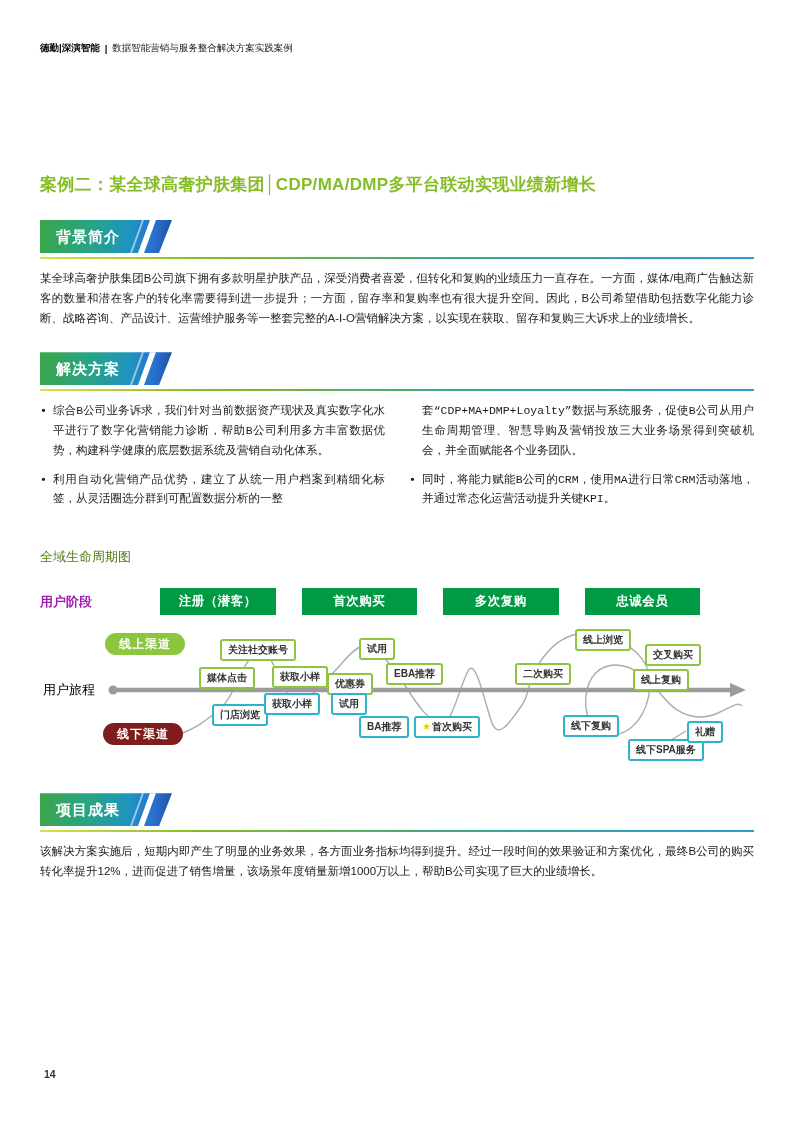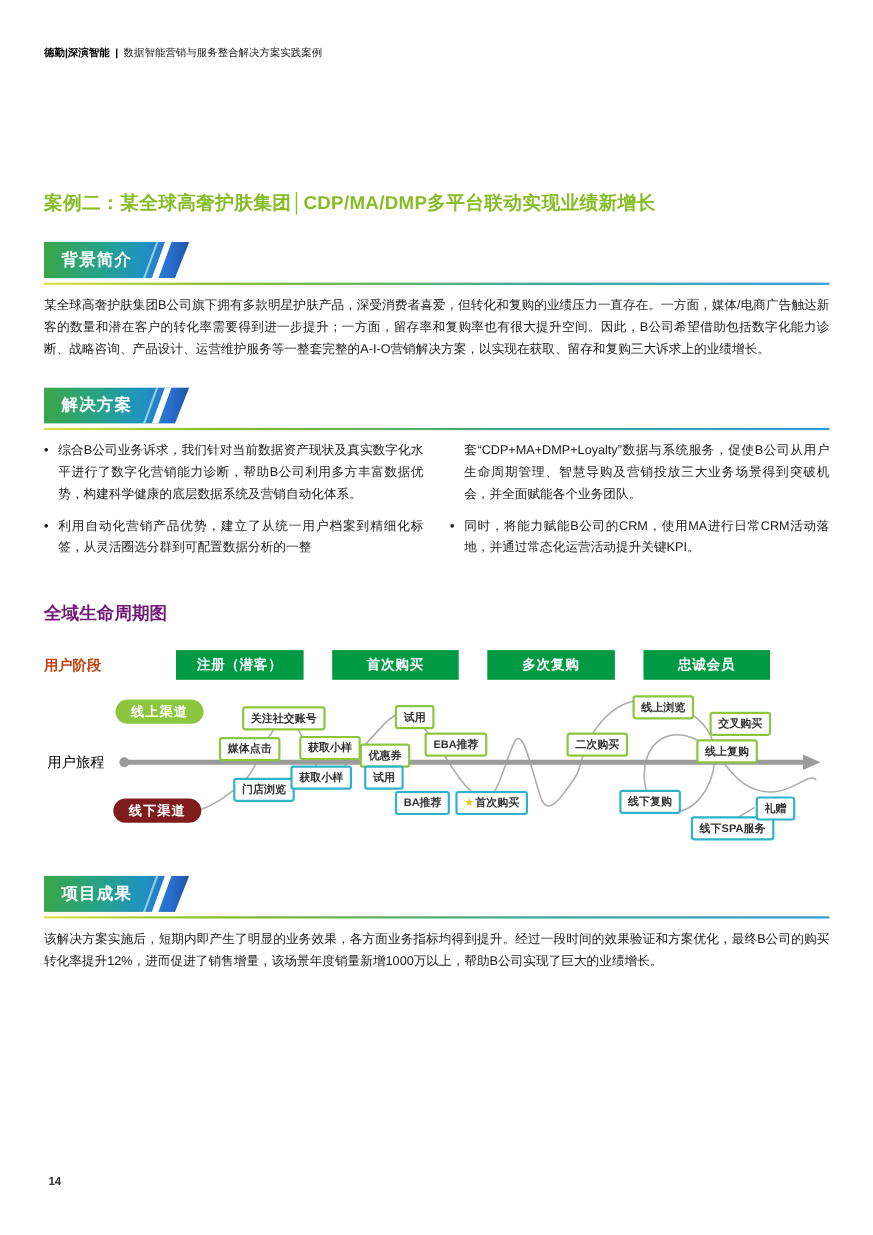--- a/index.html
+++ b/index.html
@@ -35,29 +35,29 @@
     transform:skewX(-20deg);
   }
   .section-rule { height:2px; margin-top:4px;
     background:linear-gradient(90deg,#D9E14B 0%,#86BC25 22%,#3BA68C 60%,#2E9BD6 100%); }
 
   
   .para { margin:10px 40px 0 40px; font-size:11.5px; line-height:1.72; text-align:justify; color:#1c1c1c; }
 
   
   .sol-cols { display:flex; gap:24px; margin:10px 40px 0 40px; }
-  .sol-col { flex:1; font-size:11.5px; line-height:1.72; text-align:justify; color:#1c1c1c; }
+  .sol-col { flex:1; font-size:11.5px; line-height:1.72; text-align:justify; color:#1c1c1c;font-family:Liberation Mono, monospace; }
   .bullet-item { position:relative; padding-left:13px; margin-bottom:9px; }
   .bullet-item::before { content:"•"; position:absolute; left:0; top:0; font-weight:bold; }
   .cont-item { padding-left:13px; margin-bottom:9px; }
 
   
-  .diagram-title { margin:30px 40px 0 40px; font-size:16px; font-weight:bold; color:#701a75; }
+  .diagram-title { margin:30px 40px 0 40px; font-size:13px; font-weight:normal; color:#4d7c0f; }
   .stage-row { display:flex; align-items:center; margin:22px 40px 0 40px; }
-  .stage-label { width:120px; font-size:13px; font-weight:bold; color:#c2410c; }
+  .stage-label { width:120px; font-size:13px; font-weight:bold; color:#a21caf; }
   .stage-buttons { display:flex; gap:26px; width:540px; }
   .stage-btn {
     flex:1; background:#009A44; color:#fff; font-weight:bold; font-size:12.5px;
     text-align:center; padding:5px 0; letter-spacing:.5px;
   }
   .canvas { position:relative; width:714px; height:144px; margin:6px 0 0 40px; }
   .canvas svg { position:absolute; left:0; top:0; }
   .journey-label { position:absolute; left:3px; top:60px; font-size:13px; font-weight:normal; color:#000; }
   .pill {
     position:absolute; height:22px; line-height:22px; padding:0 14px; border-radius:12px;

